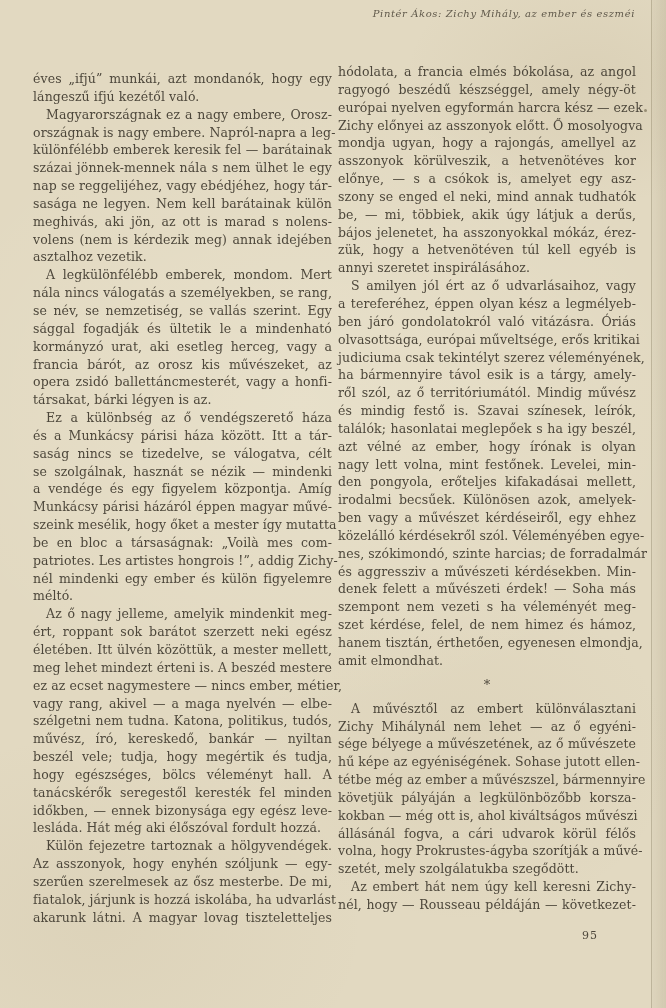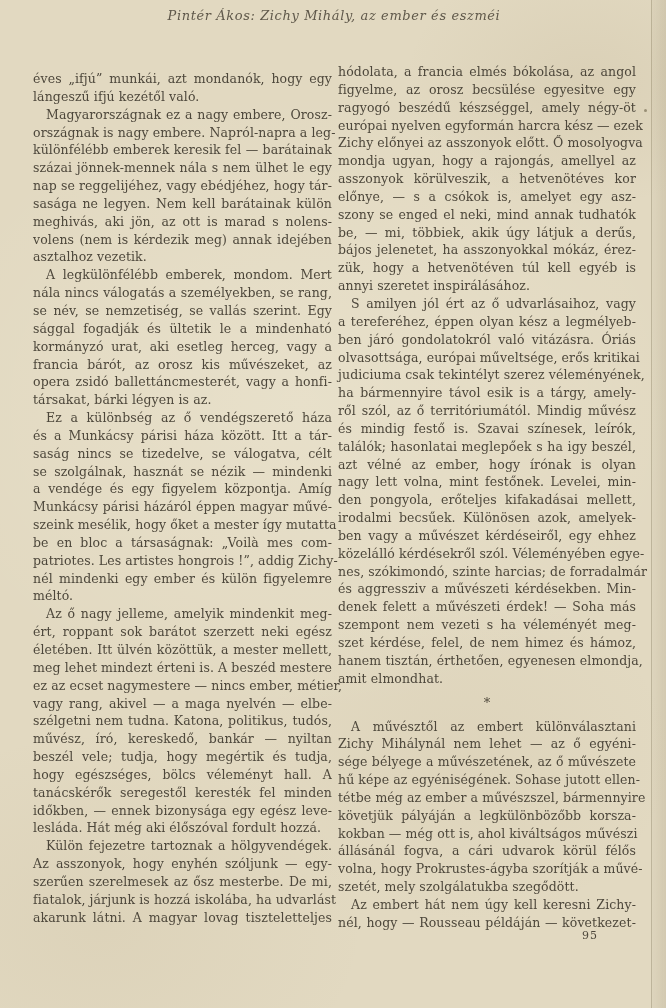--- a/index.html
+++ b/index.html
@@ -17,21 +17,21 @@
       radial-gradient(ellipse 520px 420px at 45% 40%, rgba(255,252,238,0.20), transparent 75%),
       #e2d9c1;
   }
   .page-edge{
     position:absolute;top:0;right:0;width:14px;height:100%;
     background:linear-gradient(to right, rgba(115,103,75,0.04), rgba(115,103,75,0.14));
     border-left:1px solid rgba(115,103,75,0.22);
   }
   .running-header{
     position:absolute;left:33px;top:8px;width:602px;
-    text-align:center;font-style:italic;font-size:13px;
+    text-align:right;font-style:italic;font-size:10px;
     letter-spacing:0.6px;color:#5f584a;
   }
   .col{
     position:absolute;top:47px;width:299px;
     font-size:12.5px;line-height:17.85px;color:#4d473b;
     letter-spacing:0.1px;
   }
   .col-left{left:33px;margin-top:23px;}
   .col-right{left:338px;width:298px;margin-top:16px;}
   .line{
@@ -108,21 +108,20 @@
       <div class="line indent">Külön fejezetre tartoznak a hölgyvendégek.</div>
       <div class="line">Az asszonyok, hogy enyhén szóljunk — egy-</div>
       <div class="line">szerűen szerelmesek az ősz mesterbe. De mi,</div>
       <div class="line">fiatalok, járjunk is hozzá iskolába, ha udvarlást</div>
       <div class="line">akarunk látni. A magyar lovag tiszteletteljes</div>
     </div>
 
   <div class="col col-right">
     <div>
         <div class="line">hódolata, a francia elmés bókolása, az angol</div>
-        <div class="line">figyelme, az orosz becsülése egyesitve egy</div>
         <div class="line">ragyogó beszédű készséggel, amely négy-öt</div>
         <div class="line">európai nyelven egyformán harcra kész — ezek</div>
         <div class="line">Zichy előnyei az asszonyok előtt. Ő mosolyogva</div>
         <div class="line">mondja ugyan, hogy a rajongás, amellyel az</div>
         <div class="line">asszonyok körülveszik, a hetvenötéves kor</div>
         <div class="line">előnye, — s a csókok is, amelyet egy asz-</div>
         <div class="line">szony se enged el neki, mind annak tudhatók</div>
         <div class="line">be, — mi, többiek, akik úgy látjuk a derűs,</div>
         <div class="line">bájos jelenetet, ha asszonyokkal mókáz, érez-</div>
         <div class="line">zük, hogy a hetvenötéven túl kell egyéb is</div>

